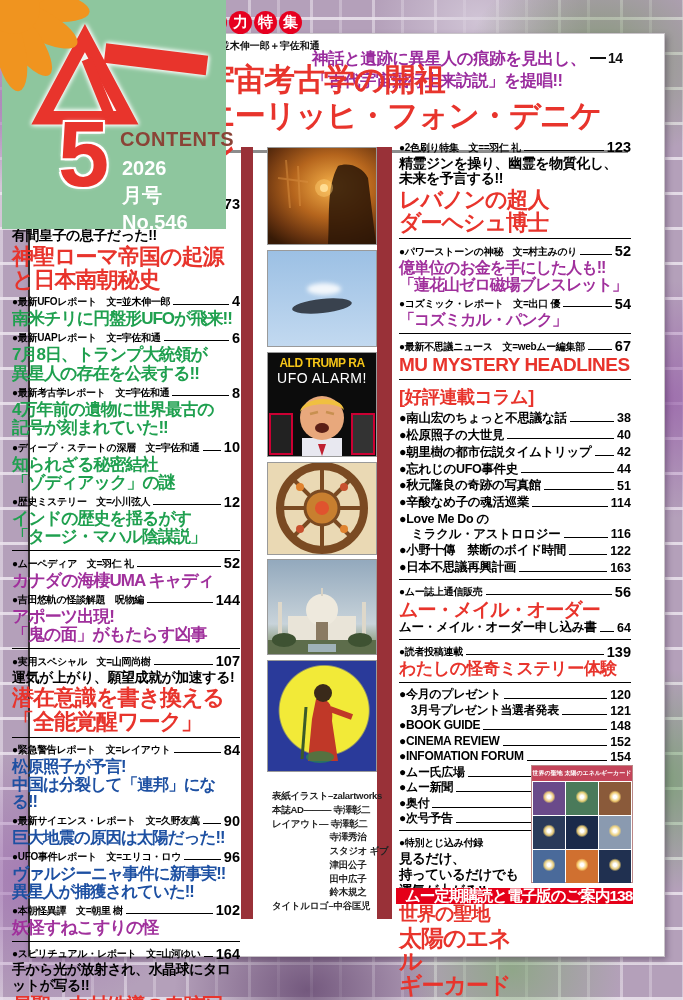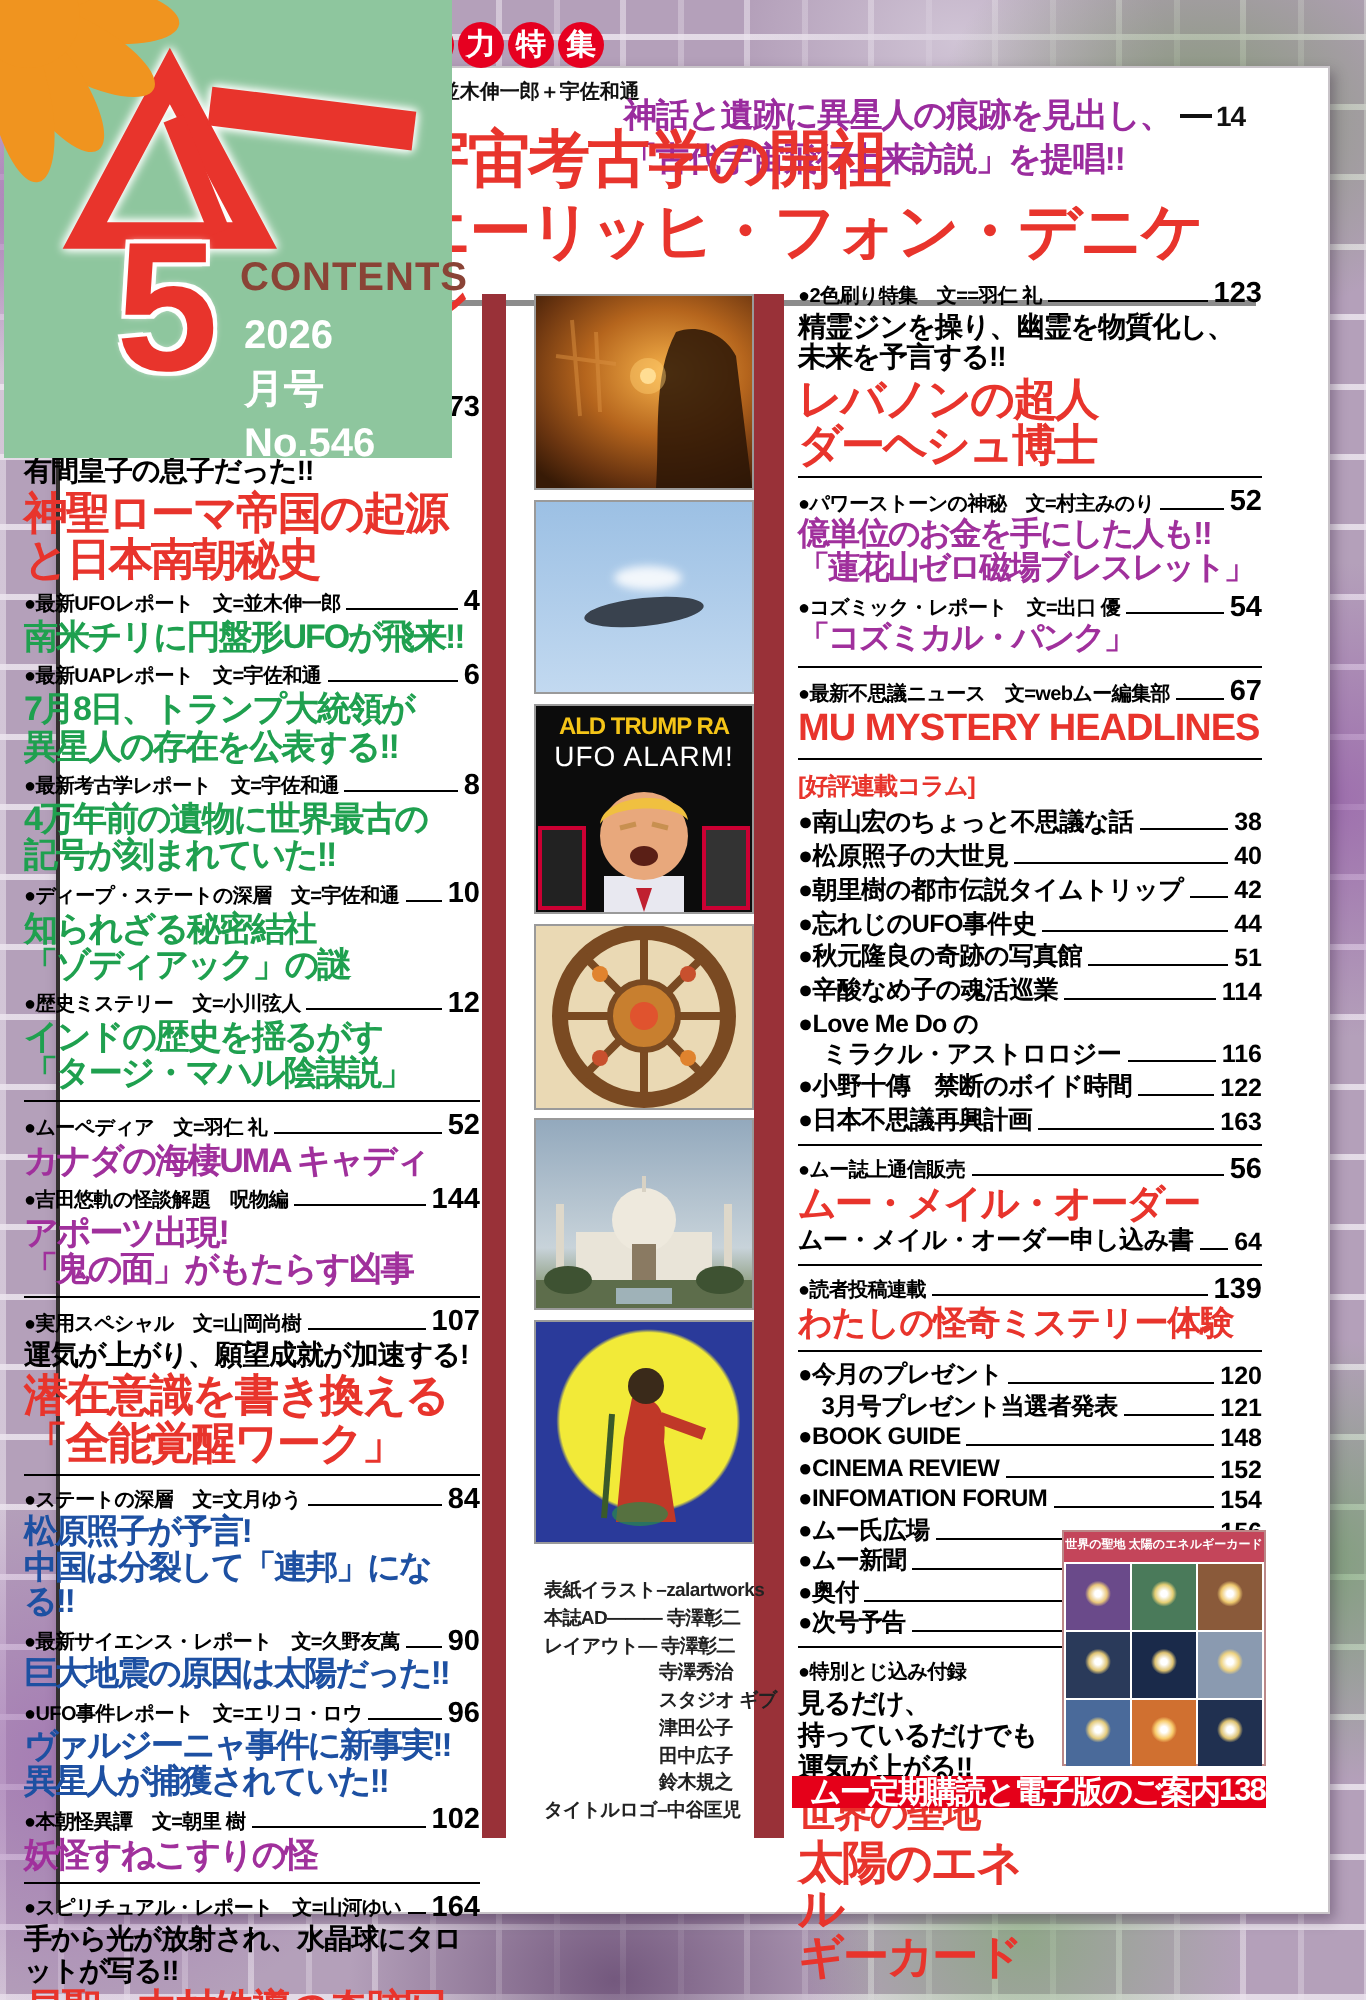--- a/index.html
+++ b/index.html
@@ -72,21 +72,21 @@
   .t3l2{color:#fff;font-weight:400;font-size:14px;text-align:center;letter-spacing:.5px;}
   .credits{position:absolute;left:272px;top:789px;width:126px;font-size:9.5px;font-weight:600;color:#222;line-height:1.45;white-space:pre-line;letter-spacing:-.3px;}
   
   .rcol{position:absolute;left:399px;top:140px;width:232px;}
   .rcol .hl.red{font-size:22px;}
   .rcol .hl.red.mu{font-size:19px;letter-spacing:-.5px;}
   .rcol .hl.red.mid{font-size:19px;}
   .rcol .hl.red.taiken{font-size:17px;letter-spacing:-.5px;}
   .rcol .hl.purple{font-size:16px;}
   .rcol .lead{font-size:14px;}
-  .colhead{color:#e8342c;font-weight:900;font-size:12px;margin:1px 0 2px 0;letter-spacing:-.5px;}
+  .colhead{color:#e8342c;font-weight:900;font-size:18px;margin:1px 0 2px 0;letter-spacing:-.5px;}
   .row{display:flex;align-items:flex-end;margin:0 0 2.5px 0;}
   .row .rlabel{font-size:12.5px;font-weight:700;color:#000;letter-spacing:-.3px;white-space:pre-line;line-height:1.15;}
   .row .leader{border-bottom:1.2px solid #000;margin:0 3px 3px 3px;}
   .row .rpg{font-size:12.5px;font-weight:700;color:#000;}
   .bm .row{margin-bottom:1.5px;}
   .bm .rlabel{font-size:12px;}
   .appendix-head1{color:#e8342c;font-weight:900;font-size:19px;letter-spacing:-1px;margin-top:2px;}
   .appendix-head2{color:#e8342c;font-weight:900;font-size:23px;line-height:1.02;letter-spacing:-1px;white-space:pre-line;}
   .appendix .lead{font-size:13.5px;line-height:1.18;}
   
@@ -248,21 +248,21 @@
         </div>
       <div class="lead">運気が上がり、願望成就が加速する!</div>
       <div class="hl red">潜在意識を書き換える
 「全能覚醒ワーク」</div>
     </div>
 
     <div class="sep"></div>
 
     <div class="item">
       <div class="cat-row">
-          <span class="cat">●ステートの深層　文=文月ゆう</span>
+          <span class="cat">●緊急警告レポート　文=レイアウト</span>
           <span class="leader"></span>
           <span class="pg">84</span>
         </div>
       <div class="hl blue">松原照子が予言!
 中国は分裂して「連邦」になる!!</div>
     </div>
 
     <div class="item">
       <div class="cat-row">
           <span class="cat">●最新サイエンス・レポート　文=久野友萬</span>

